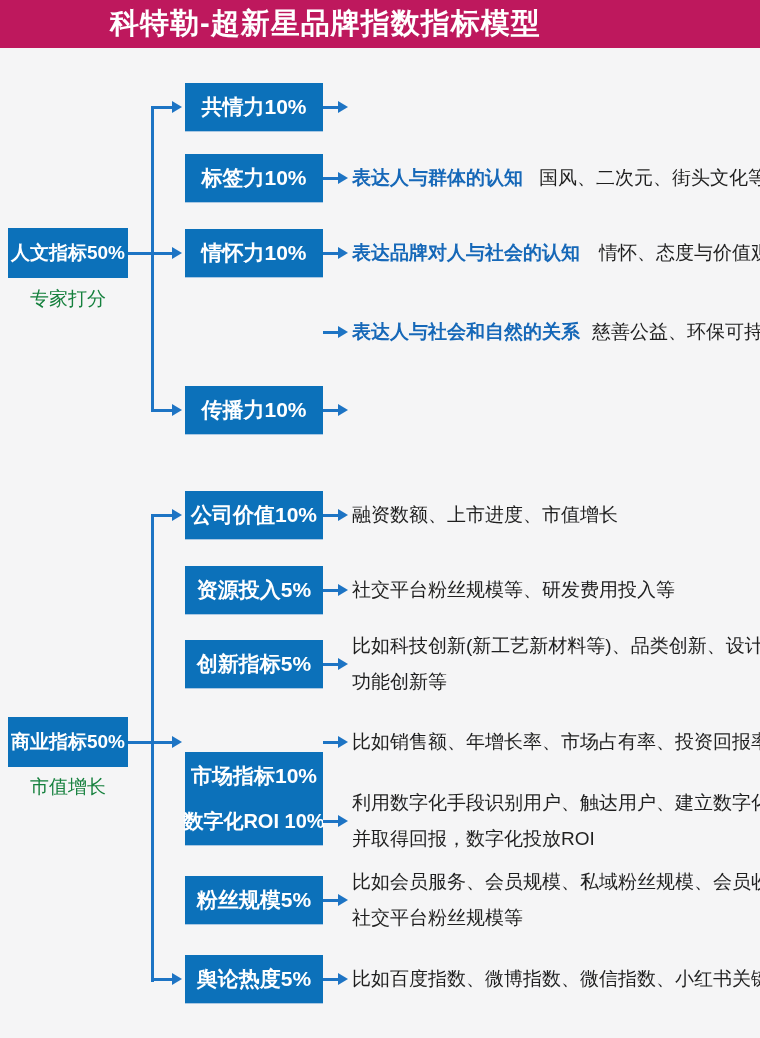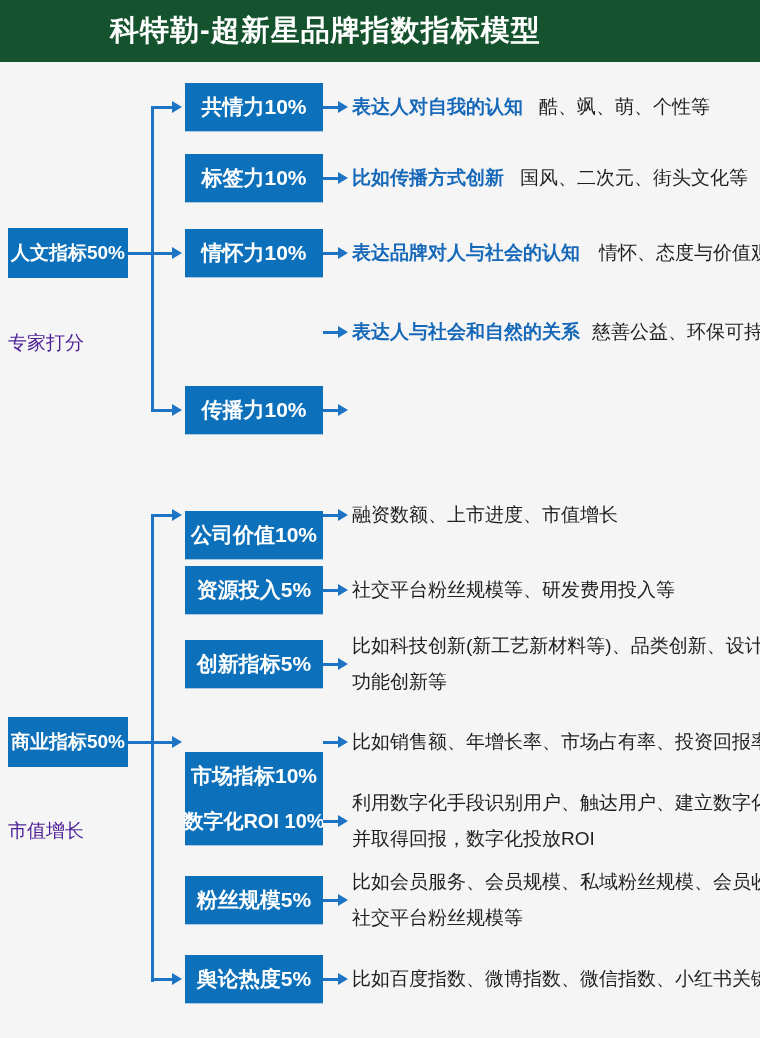--- a/index.html
+++ b/index.html
@@ -6,42 +6,42 @@
   html,body { width:760px; }
   body {
     font-family:"Liberation Sans", sans-serif;
     background:#ffffff;
   }
   .page {
     position:relative; width:760px; height:1038px;
     background:#f5f5f6; overflow:hidden;
   }
   .header {
-    position:absolute; left:0; top:0; width:760px; height:62px;
-    background:#14532d; display:flex; align-items:center;text-align:center;
+    position:absolute; left:0; top:0; width:760px; height:48px;
+    background:#be185d; display:flex; align-items:center;text-align:center;
   }
   .header .title {
     color:#ffffff; font-weight:bold; font-size:29px;
     padding-left:110px; white-space:nowrap; letter-spacing:1px;
   }
   .node {
     position:absolute; left:185px; width:138px; height:48px;
     background:#0c71ba; color:#ffffff; font-weight:bold; font-size:21px;
     display:flex; align-items:center; justify-content:center;
     white-space:nowrap; box-shadow:0 1px 0 rgba(120,170,215,.6);
   }
   .node.tight { font-size:20px; }
   .parent {
     position:absolute; left:8px; width:120px; height:50px;
     background:#0c71ba; color:#ffffff; font-weight:bold; font-size:19px;
     display:flex; align-items:center; justify-content:center; white-space:nowrap;
   }
   .sublabel {
-    position:absolute; left:8px; width:120px; text-align:left;
-    color:#4c1d95; font-size:19px; font-weight:500; white-space:nowrap;margin-top:44px;
+    position:absolute; left:8px; width:120px; text-align:center;
+    color:#15803d; font-size:19px; font-weight:500; white-space:nowrap;
   }
   .rowtext {
     position:absolute; left:352px; white-space:nowrap;
     color:#1f1f1f; font-size:19px; font-weight:500; line-height:24px;
   }
   .rowtext.twoline { line-height:36px; }
   .rowtext.twoline span { display:block; }
   .hl { color:#1668b8; font-weight:bold; margin-right:16px; }
   .hline { position:absolute; height:3px; background:#1d74c4; }
   .vline { position:absolute; width:3px; background:#1d74c4; }
@@ -81,25 +81,22 @@
   <div class="arrowhead" style="left:338px; top:101px"></div>
   <div class="hline" style="left:323px; top:177px; width:16px"></div>
   <div class="arrowhead" style="left:338px; top:172px"></div>
   <div class="hline" style="left:323px; top:252px; width:16px"></div>
   <div class="arrowhead" style="left:338px; top:247px"></div>
   <div class="hline" style="left:323px; top:331px; width:16px"></div>
   <div class="arrowhead" style="left:338px; top:326px"></div>
   <div class="hline" style="left:323px; top:409px; width:16px"></div>
   <div class="arrowhead" style="left:338px; top:404px"></div>
 
-  <div class="rowtext" style="top:95px">
-    <span class="hl">表达人对自我的认知</span><span>酷、飒、萌、个性等</span>
-  </div>
   <div class="rowtext" style="top:166px">
-    <span class="hl">比如传播方式创新</span><span>国风、二次元、街头文化等</span>
+    <span class="hl">表达人与群体的认知</span><span>国风、二次元、街头文化等</span>
   </div>
   <div class="rowtext" style="top:241px">
     <span class="hl" style="margin-right:19px">表达品牌对人与社会的认知</span><span>情怀、态度与价值观</span>
   </div>
   <div class="rowtext" style="top:320px">
     <span class="hl" style="margin-right:12px">表达人与社会和自然的关系</span><span>慈善公益、环保可持续</span>
   </div>
   <div class="rowtext twoline" style="top:374px">
   </div>
 
@@ -107,21 +104,21 @@
   <div class="sublabel" style="top:774px">市值增长</div>
 
   <div class="vline" style="left:151px; top:514px; height:468px"></div>
   <div class="hline" style="left:151px; top:514px; width:22px"></div>
   <div class="arrowhead" style="left:172px; top:509px"></div>
   <div class="hline" style="left:128px; top:741px; width:45px"></div>
   <div class="arrowhead" style="left:172px; top:736px"></div>
   <div class="hline" style="left:151px; top:978px; width:22px"></div>
   <div class="arrowhead" style="left:172px; top:973px"></div>
 
-  <div class="node" style="top:511px">公司价值10%</div>
+  <div class="node" style="top:491px">公司价值10%</div>
   <div class="node" style="top:566px">资源投入5%</div>
   <div class="node" style="top:640px">创新指标5%</div>
   <div class="node" style="top:752px">市场指标10%</div>
   <div class="node tight" style="top:797px">数字化ROI 10%</div>
   <div class="node" style="top:876px">粉丝规模5%</div>
   <div class="node" style="top:955px">舆论热度5%</div>
 
   <div class="hline" style="left:323px; top:514px; width:16px"></div>
   <div class="arrowhead" style="left:338px; top:509px"></div>
   <div class="hline" style="left:323px; top:589px; width:16px"></div>

